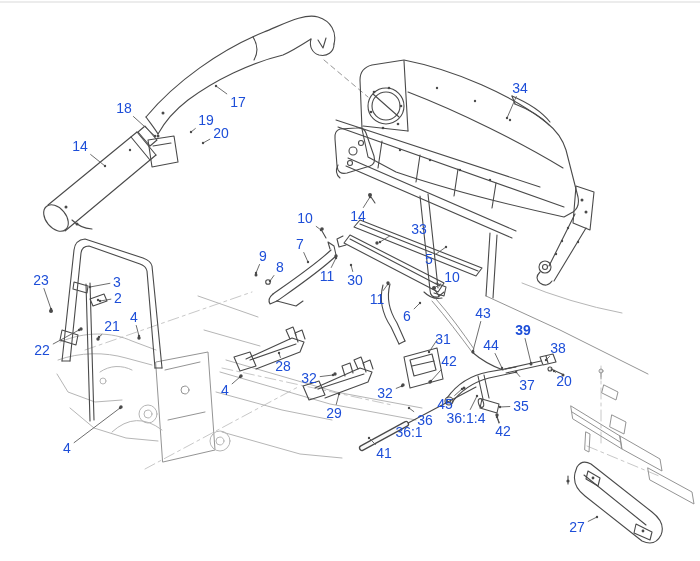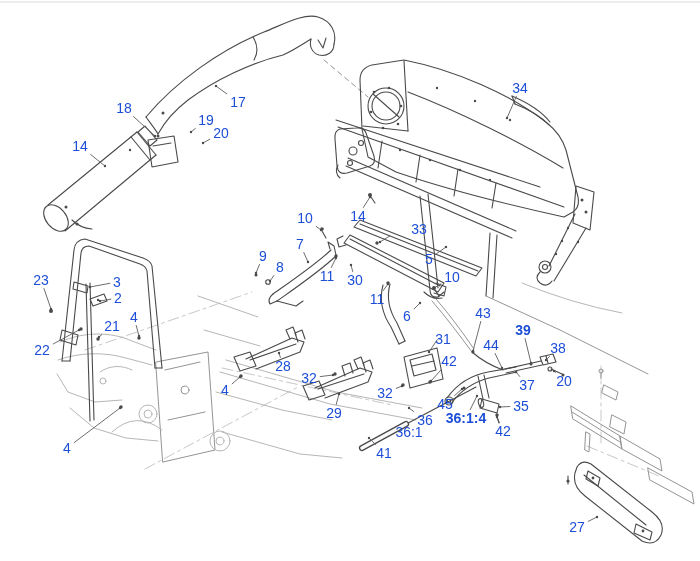--- a/index.html
+++ b/index.html
@@ -406,21 +406,21 @@
       <span class="callout" style="left: 225px; top: 390px;">4</span>
       <span class="callout" style="left: 67px; top: 448px;">4</span>
       <span class="callout" style="left: 283px; top: 366px;">28</span>
       <span class="callout" style="left: 309px; top: 378px;">32</span>
       <span class="callout" style="left: 334px; top: 413px;">29</span>
       <span class="callout" style="left: 385px; top: 393px;">32</span>
       <span class="callout" style="left: 449px; top: 361px;">42</span>
       <span class="callout" style="left: 445px; top: 404px; text-align: center;">45</span>
       <span class="callout" style="left: 425px; top: 420px;">36</span>
       <span class="callout" style="left: 409px; top: 432px;">36:1</span>
-      <span class="callout" style="left: 466px; top: 418px; font-weight: bold;">36:1:4</span>
+      <span class="callout" style="left: 466px; top: 418px;">36:1:4</span>
       <span class="callout" style="left: 384px; top: 453px;">41</span>
       <span class="callout" style="left: 521px; top: 406px;">35</span>
       <span class="callout" style="left: 503px; top: 431px;">42</span>
       <span class="callout" style="left: 483px; top: 313px;">43</span>
       <span class="callout" style="left: 523px; top: 330px; font-weight: bold;">39</span>
       <span class="callout" style="left: 491px; top: 345px;">44</span>
       <span class="callout" style="left: 558px; top: 348px;">38</span>
       <span class="callout" style="left: 527px; top: 385px;">37</span>
       <span class="callout" style="left: 564px; top: 381px;">20</span>
       <span class="callout" style="left: 577px; top: 527px;">27</span>

